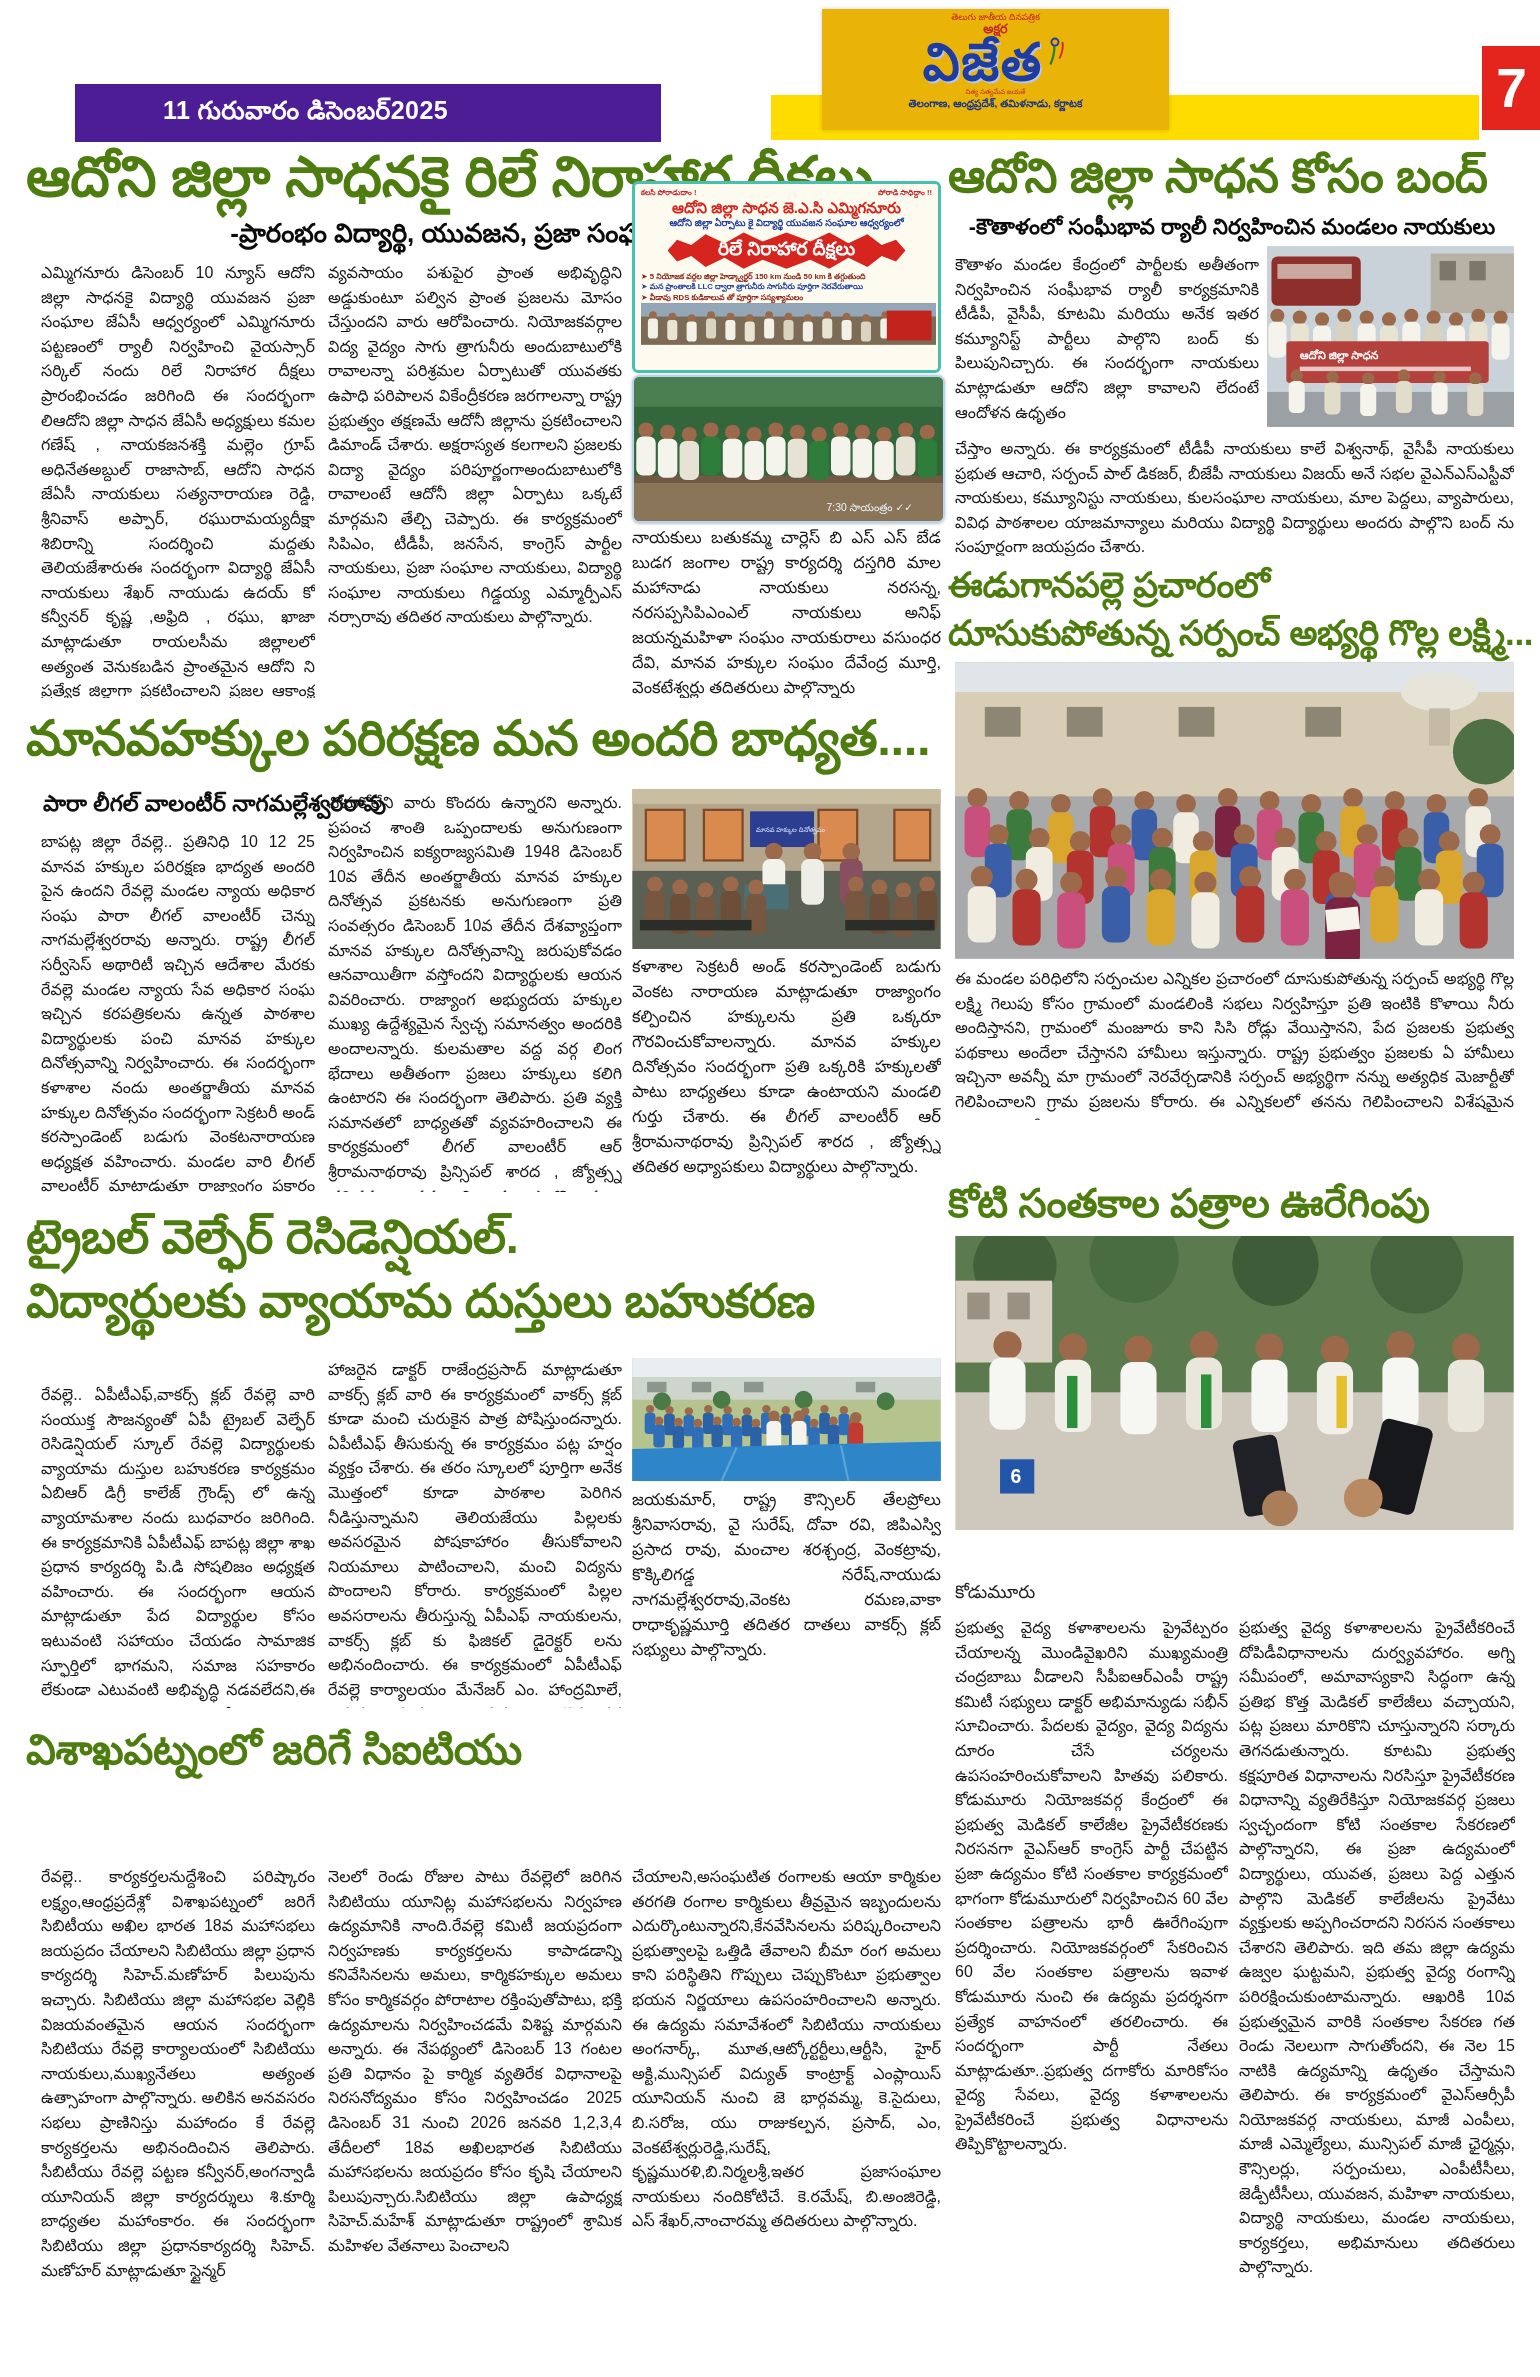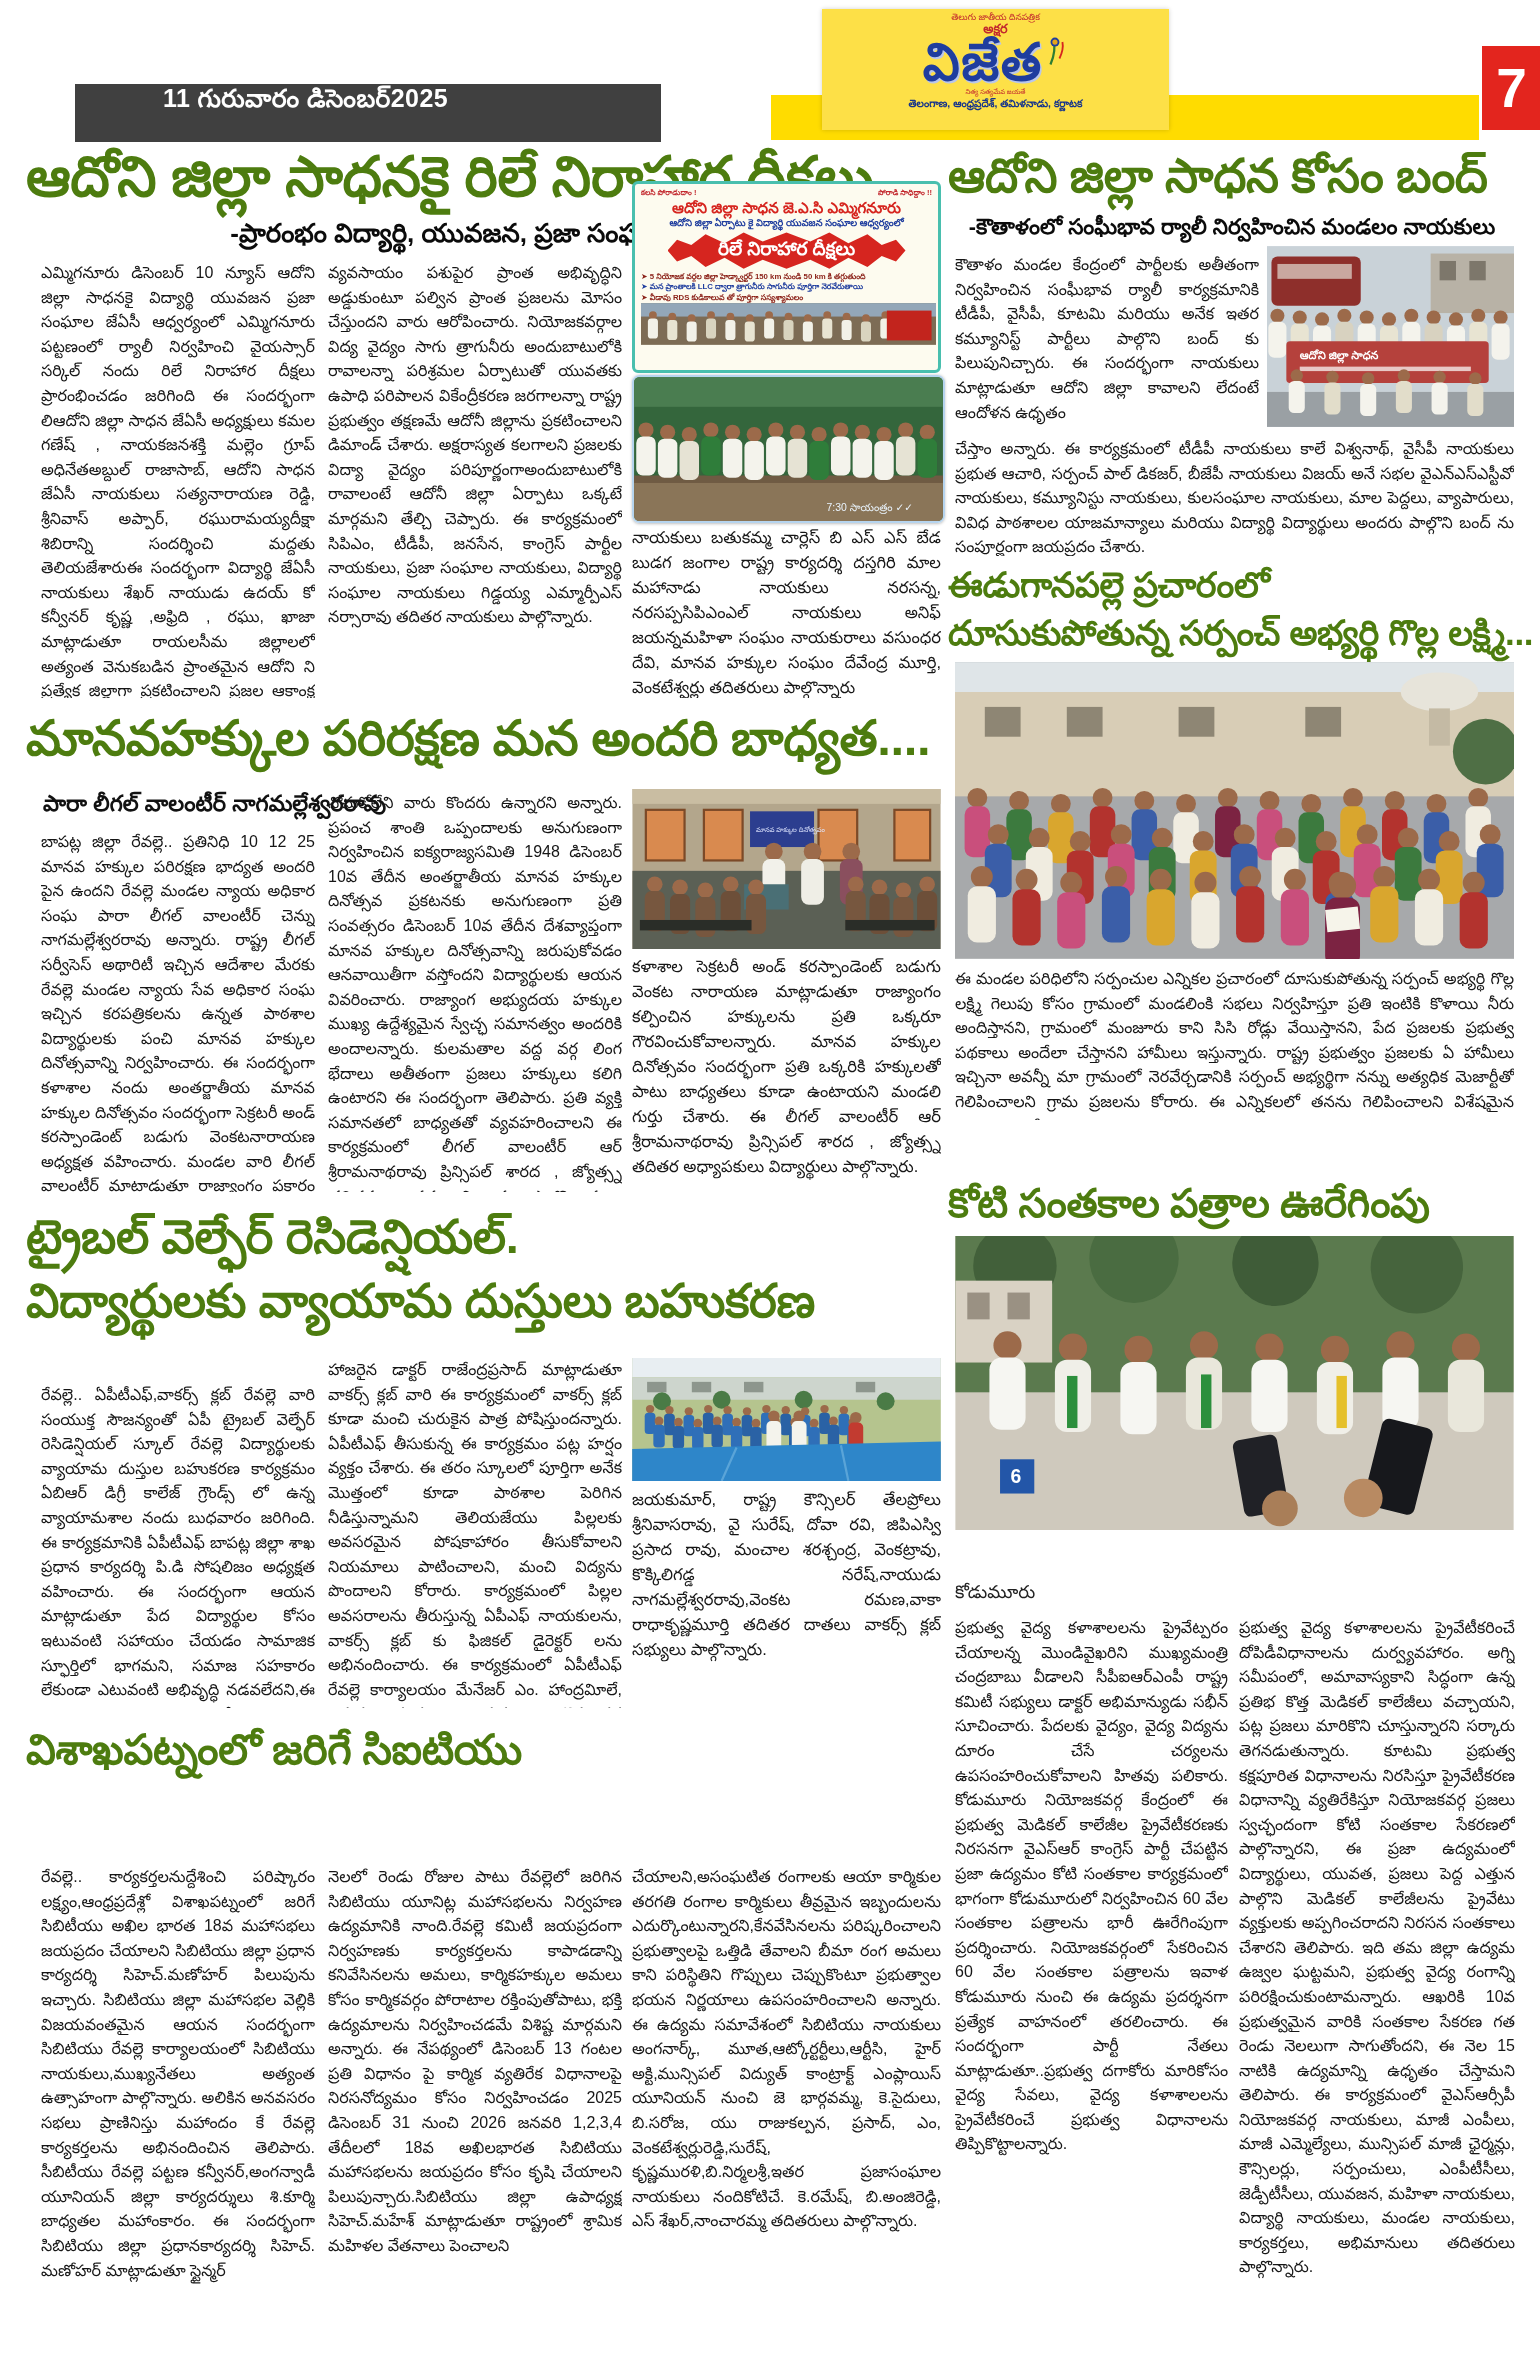--- a/index.html
+++ b/index.html
@@ -1,23 +1,23 @@
 <!DOCTYPE html>
 <html style="font-size:12px"><head>
 <meta charset="utf-8">
 <style>
   html,body{margin:0;padding:0;background:#e9e9e9;}
   .page{position:relative;width:1541px;height:2377px;background:#ffffff;margin:0 auto;
         font-family:"Liberation Sans","DejaVu Sans",sans-serif;overflow:hidden;color:#111;}
   .abs{position:absolute;}
   
-  .date-box{left:75px;top:84px;width:586px;height:58px;background:#404040;display:flex;align-items:flex-start;}
+  .date-box{left:75px;top:84px;width:586px;height:58px;background:#4c1d95;display:flex;align-items:center;}
   .date-box span{color:#fff;font-weight:bold;font-size:25px;padding-left:88px;letter-spacing:0.4px;}
   .yellow-bar{left:771px;top:95px;width:708px;height:45px;background:#ffdc00;}
-  .logo{left:822px;top:9px;width:347px;height:121px;background:#fde047;text-align:center;
+  .logo{left:822px;top:9px;width:347px;height:121px;background:#eab308;text-align:center;
         box-shadow:0 0 4.5px rgba(0,0,0,.18);padding-top:3px;box-sizing:border-box;}
   .logo .l-top{font-size:9px;color:#c2272d;line-height:10.4px;}
   .logo .l-pre{font-size:12.7px;color:#c2272d;font-weight:bold;line-height:14px;}
   .logo .l-title{font-size:52px;font-weight:800;color:#1f3d9e;line-height:52px;letter-spacing:1.5px;
         text-shadow:1.5px 1.5px 0 #b9c6ea;display:inline-block;}
   .logo .l-tag{font-size:6.7px;color:#c2272d;line-height:8.2px;}
   .logo .l-reg{font-size:10.4px;font-weight:bold;color:#16348c;line-height:13.4px;}
   .pageno{left:1482px;top:46px;width:59px;height:84px;background:#e3251e;color:#fff;
         display:flex;align-items:center;justify-content:center;font-size:55px;font-weight:800;}
   

